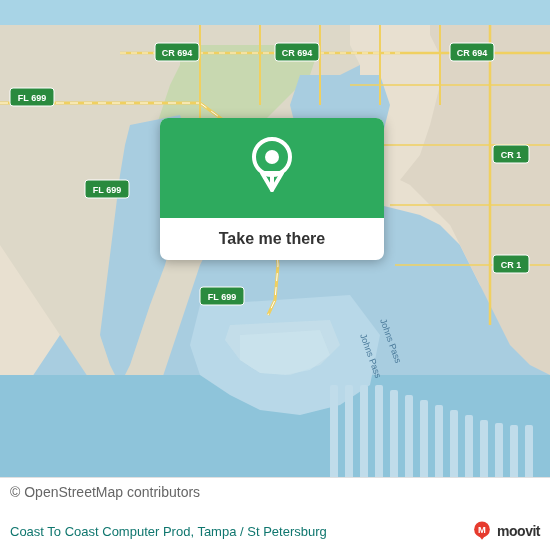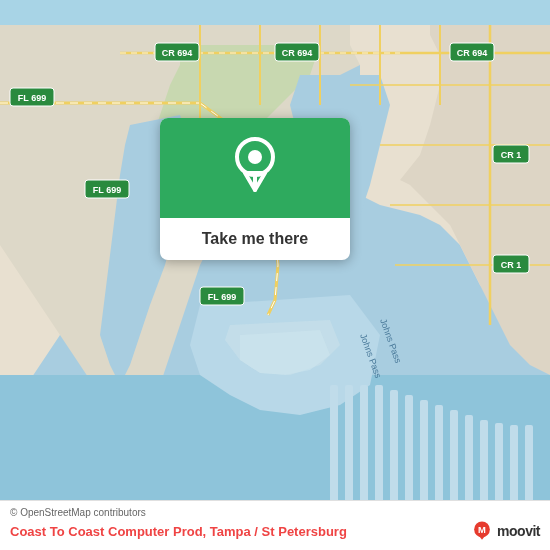--- a/index.html
+++ b/index.html
@@ -24,21 +24,21 @@
       position: absolute;
       top: 0; left: 0;
       width: 100%; height: 100%;
     }
 
     
     #popup-card {
       position: absolute;
       top: 118px;
       left: 160px;
-      width: 190px;
+      width: 224px;
       background: white;
       border-radius: 8px;
       box-shadow: 0 2px 12px rgba(0,0,0,0.3);
       overflow: hidden;
       z-index: 10;
     }
 
     #popup-icon-area {
       background: #2eaa5e;
       width: 100%;
@@ -75,35 +75,35 @@
       bottom: 0;
       left: 0;
       right: 0;
       background: white;
       padding: 6px 10px 8px 10px;
       border-top: 1px solid #e0e0e0;
       z-index: 20;
     }
 
     #attribution {
-      font-size: 10px;
+      font-size: 14px;
       color: #666;
-      margin-bottom: 2px;
+      margin-bottom: 20px;
     }
 
     #footer-content {
       display: flex;
       align-items: center;
       justify-content: space-between;
     }
 
     #app-name {
       font-size: 13px;
-      color: #ef4444;
-      font-weight: bold;
+      color: #0f766e;
+      font-weight: normal;
     }
 
     #moovit-logo {
       display: flex;
       align-items: center;
       gap: 4px;
     }
 
     #moovit-m-icon {
       width: 22px;

